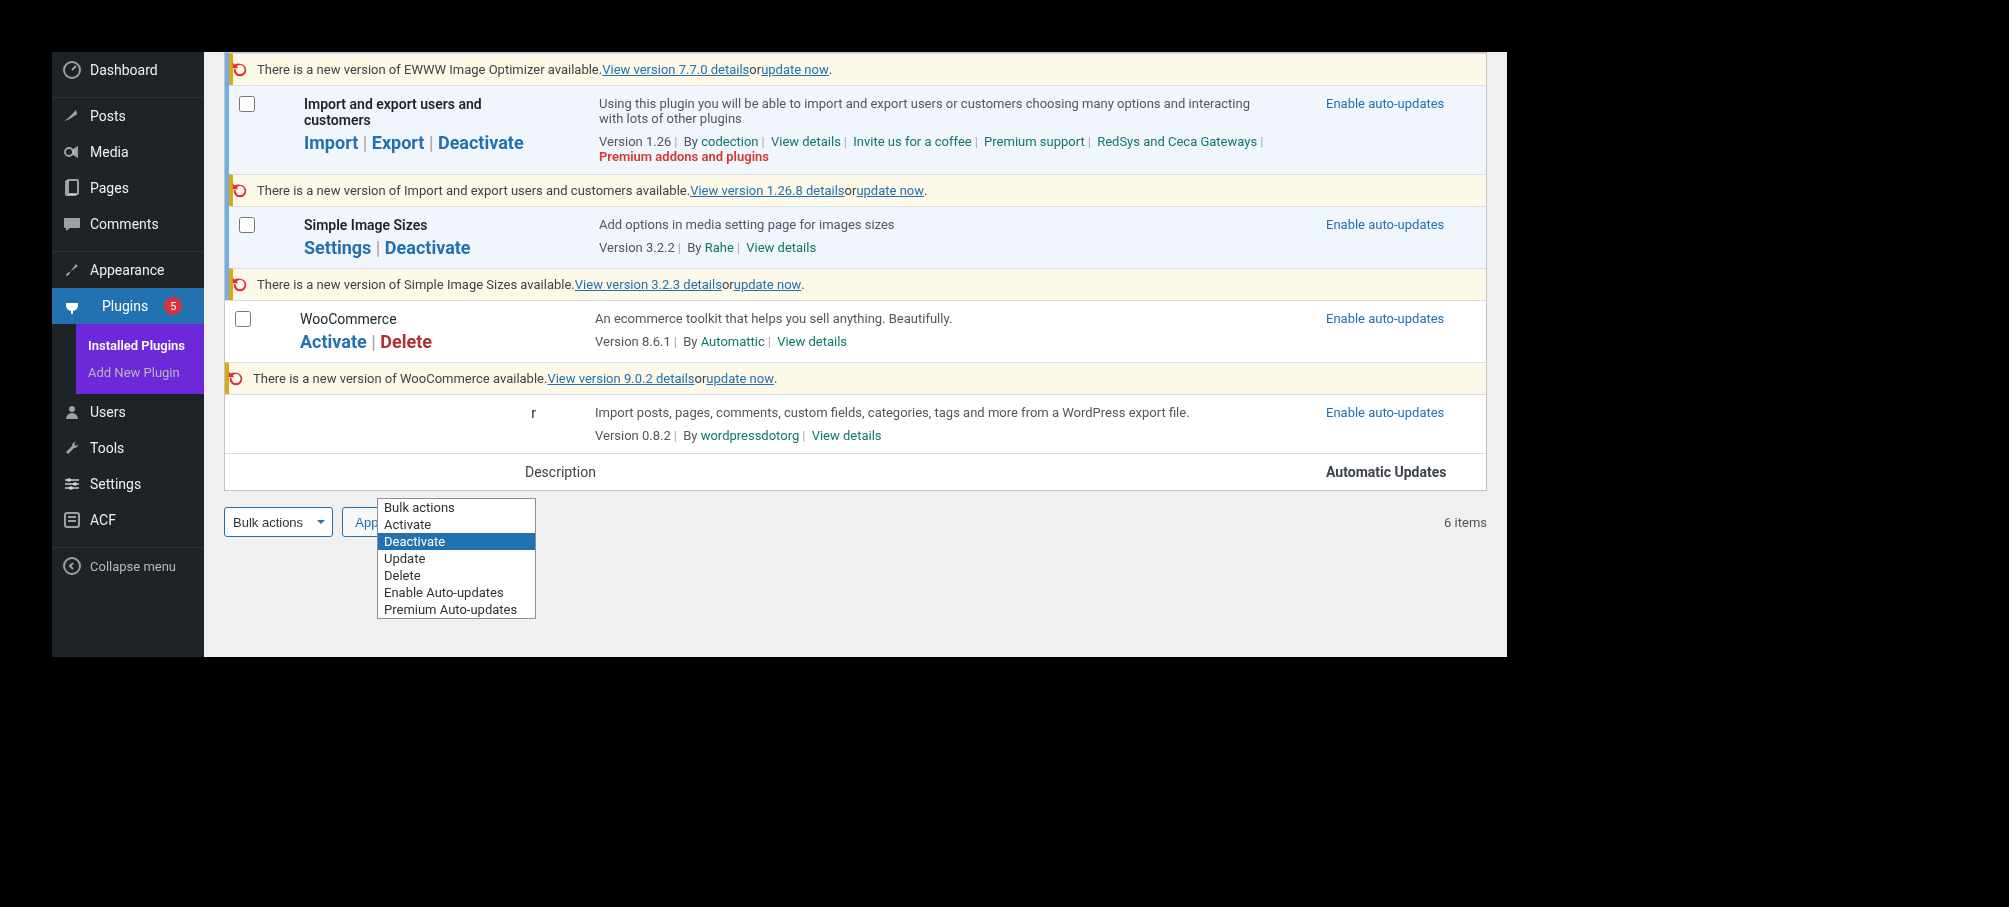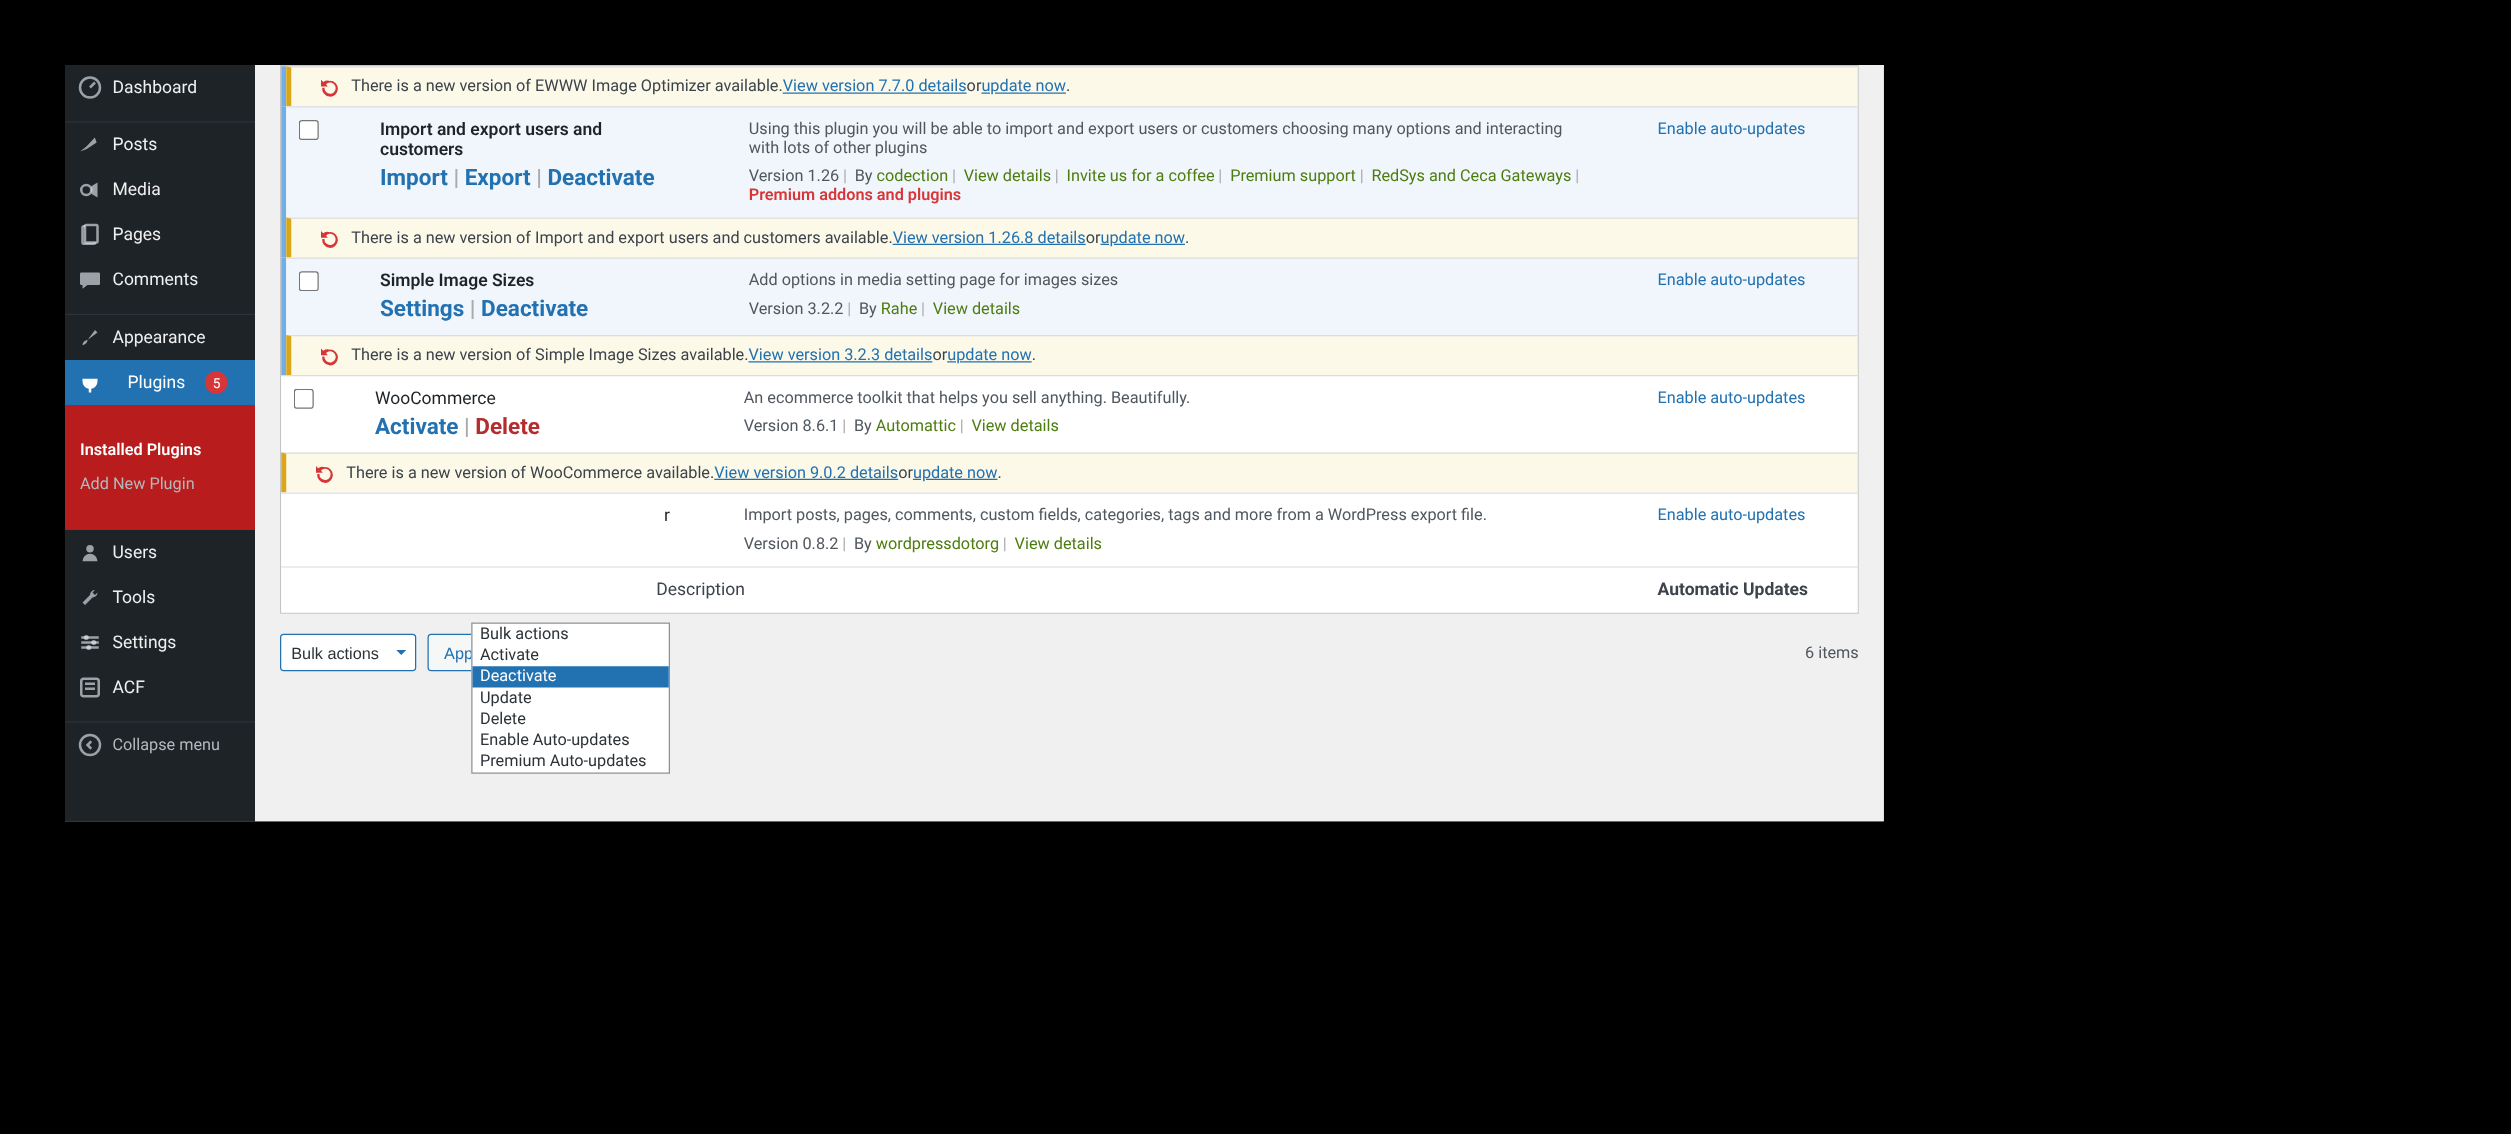--- a/index.html
+++ b/index.html
@@ -7,46 +7,46 @@
 .viewport { position: relative; width: 2009px; height: 907px; background: #000; overflow: hidden; }
 .admin { position: absolute; top: 52px; left: 52px; width: 1455px; height: 605px; display: flex; background: #f0f0f1; }
 
 
 .sidebar { width: 152px; background: #1d2327; color: #f0f0f1; display: flex; flex-direction: column; font-size: 14px; }
 .sidebar-item { display: flex; align-items: center; padding: 8px 10px; color: #f0f0f1; cursor: pointer; }
 .sidebar-item .icon { width: 20px; height: 20px; margin-right: 8px; display: inline-flex; align-items: center; justify-content: center; fill: rgba(240,246,252,0.6); }
 .sidebar-item.active { background: #2271b1; color: #fff; position: relative; gap: 12px; }
 .sidebar-item.active .icon { fill: #fff; }
 .sidebar-item.active::after { content: ''; position: absolute; right: -8px; top: 50%; transform: translateY(-50%); border: 8px solid transparent; border-right-color: #f0f0f1; }
-.sidebar-sub { background: #b91c1c; padding: 23px 0; }
+.sidebar-sub { background: #6d28d9; padding: 8px 0; margin-left: 24px; }
 .sidebar-sub .sub-item { padding: 6px 12px; color: #b4b9be; cursor: pointer; font-size: 13px; }
 .sidebar-sub .sub-item.current { color: #fff; font-weight: 600; }
 .sidebar-separator { height: 5px; background: #1d2327; border-bottom: 1px solid #2c3338; margin: 5px 0 0 0; }
 .badge { background: #d63638; color: #fff; border-radius: 9px; padding: 0 6px; font-size: 11px; margin-left: 4px; display: inline-flex; align-items: center; justify-content: center; min-width: 18px; height: 18px; }
 
 
 .main { flex: 1; background: #f0f0f1; overflow: hidden; position: relative; }
 .plugin-table { background: #fff; border: 1px solid #c3c4c7; margin: 0 20px 8px 20px; }
 .plugin-row { display: flex; border-top: 1px solid #dcdcde; gap: 35px; }
 .cell-cb { width: 40px; padding: 10px 0 0 10px; }
 .cell-cb input { width: 16px; height: 16px; }
 .cell-name { width: 250px; padding: 10px 10px 10px 0; }
 .cell-desc { flex: 1; padding: 10px 10px; color: #50575e; }
 .cell-auto { width: 170px; padding: 10px 20px 10px 10px; text-align: left; }
 .plugin-title { font-weight: 600; font-size: 14px; color: #1d2327; }
 .row-actions { margin-top: 4px; font-size: 18px; font-weight: bold; }
 .row-actions a { color: #2271b1; text-decoration: none; }
 .row-actions a.delete { color: #b32d2e; }
 .row-actions .sep { color: #aaa; }
 .meta { margin-top: 8px; font-size: 13px; color: #50575e; }
-.meta a { color: #4d7c0f; text-decoration: none; }
+.meta a { color: #0f766e; text-decoration: none; }
 .meta .sep { color: #aaa; margin: 0 3px; }
 .meta .premium { color: #d63638; font-weight: 600; }
 .link { color: #2271b1; text-decoration: none; }
-.update-notice { margin: 0 0 0 0; border-left: 4px solid #dba617; background: #fcf9e8; border-top: 1px solid #dcdcde; padding: 8px 12px 8px 48px; display: flex; align-items: flex-start; font-size: 13px; color: #3c434a; }
+.update-notice { margin: 0 0 0 0; border-left: 4px solid #dba617; background: #fcf9e8; border-top: 1px solid #dcdcde; padding: 8px 12px 8px 24px; display: flex; align-items: center; font-size: 13px; color: #3c434a; }
 .update-icon { position: absolute; margin-left: -26px; }
 .update-icon svg { width: 18px; height: 18px; fill: #d63638; }
 .update-notice a { color: #2271b1; text-decoration: underline; }
 .active-plugin .update-notice { }
 
 .table-header-row { display: flex; background: #fff; border-top: 1px solid #dcdcde; font-size: 14px; }
 .th-cb { width: 40px; padding: 10px 0 10px 10px; }
 .th-name { width: 250px; padding: 10px; font-weight: 400; }
 .th-desc { flex: 1; padding: 10px; font-weight: 400; }
 .th-auto { width: 170px; padding: 10px 20px 10px 10px; text-align: left; font-weight: 700; }

